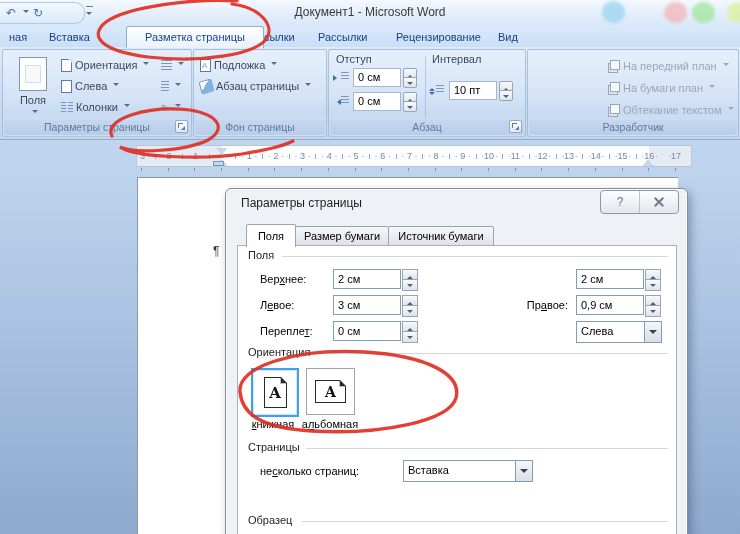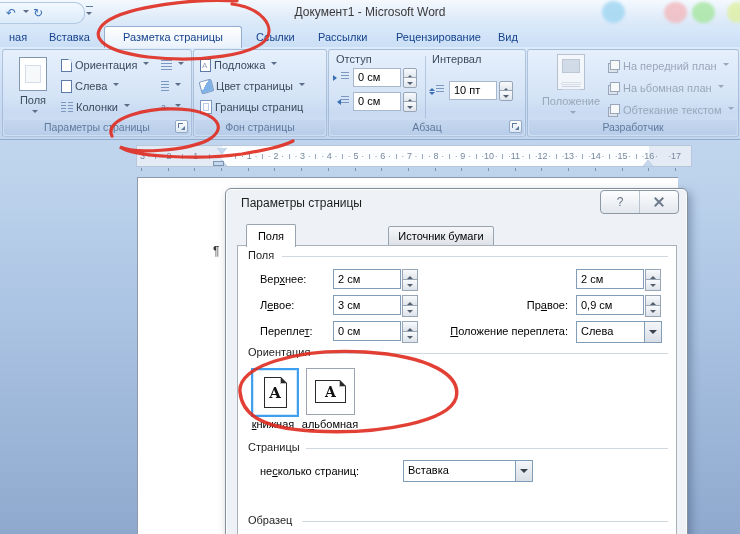--- a/index.html
+++ b/index.html
@@ -14,21 +14,21 @@
   .qat{position:absolute;left:0;top:2px;height:20px;width:78px;border:1px solid #b3c8e2;border-left:none;
     border-radius:0 10px 10px 0;background:linear-gradient(#f2f8fe,#dcebf9);display:flex;align-items:center;padding-left:6px;gap:4px;}
   .qat-ic{font-size:12px;color:#3b6fb6;line-height:18px;}
   .dd{display:inline-block;width:0;height:0;border:3px solid transparent;border-top:3px solid #5a6b85;margin-left:3px;vertical-align:middle;}
   .qat-more{position:absolute;left:84px;top:6px;width:10px;text-align:center;}
   .qat-more .bar{display:block;width:7px;height:1px;background:#5a7aa0;margin:0 auto 1px;}
   
   .tabrow{position:absolute;left:0;top:26px;right:0;height:21px;background:linear-gradient(180deg,#d9e9fb,#cadef5);}
   .rtab{position:absolute;top:1px;height:20px;line-height:20px;padding:0 9px;color:#15428b;white-space:nowrap;}
   .rtab.sel{top:0;height:21px;line-height:21px;background:linear-gradient(#fefeff,#f2f7fd 60%,#e9f1fb);
-    border:1px solid #94add0;border-bottom:none;border-radius:3px 3px 0 0;z-index:4;}
+    border:1px solid #94add0;border-bottom:none;border-radius:3px 3px 0 0;z-index:4;margin-left:22px;}
   
   .ribbon{position:absolute;left:0;top:47px;right:0;height:92px;
     background:linear-gradient(180deg,#dcebfb,#cadcf3 55%,#c2d6ef);border-bottom:1px solid #94accc;}
   .rgroup{position:absolute;top:2px;height:86px;border:1px solid rgba(141,166,199,.6);border-radius:3px;
     background:linear-gradient(180deg,#e6f0fc,#d4e3f6 55%,#c9dbf2 72%,#cfdff3);}
   .gfooter{position:absolute;left:1px;right:1px;bottom:1px;height:15px;line-height:15px;text-align:center;
     font-size:10.5px;color:#5f7a9d;background:linear-gradient(180deg,rgba(185,206,233,.35),rgba(168,193,226,.6));
     border-radius:0 0 3px 3px;}
   .launcher{position:absolute;right:3px;bottom:3px;width:11px;height:11px;border:1px solid #93a9c6;border-radius:2px;
     background:linear-gradient(#fdfefe,#dde8f4);}
@@ -210,26 +210,22 @@
     <div class="rgroup" style="left:193px;width:132px">
       <div class="sbtn" style="left:6px;top:5px">
         <span class="pg-icon sm">
             <span class="wm-letter">A</span>
           </span>
         <span>Подложка</span>
           <span class="dd"></span>
       </div>
       <div class="sbtn" style="left:6px;top:26px">
         <span class="bucket"></span>
-        <span>Цвет страницы</span>
-          <span class="dd"></span>
-      </div>
-      <div class="sbtn" style="left:6px;top:47px">
-        <span class="border-icon"></span>
-        <span>Границы страниц</span>
+        <span>Абзац страницы</span>
+          <span class="dd"></span>
       </div>
       <div class="gfooter"><span>Фон страницы</span></div>
     </div>
 
     <div class="rgroup" style="left:328px;width:196px">
       <div class="phead" style="left:7px">Отступ</div>
       <div class="phead" style="left:103px">Интервал</div>
       <div class="vdiv" style="left:96px"></div>
 
       <div class="pspin" style="left:4px;top:18px;width:90px">
@@ -266,33 +262,28 @@
           <span class="sb dn">
               <span class="tri-d"></span>
             </span>
         </span>
       </div>
       <div class="gfooter"><span>Абзац</span></div>
       <div class="launcher"></div>
     </div>
 
     <div class="rgroup" style="left:527px;width:210px">
-      <div class="bigbtn disabled" style="left:12px;top:3px;width:60px;height:64px">
-        <span class="imgph"></span>
-        <div class="blabel"><span>Положение</span></div>
-        <span class="dd"></span>
-      </div>
       <div class="sbtn disabled" style="left:80px;top:6px">
         <span class="stack-icon"></span>
         <span>На передний план</span>
           <span class="dd"></span>
       </div>
       <div class="sbtn disabled" style="left:80px;top:28px">
         <span class="stack-icon"></span>
-        <span>На ьбомная план</span>
+        <span>На бумаги план</span>
           <span class="dd"></span>
       </div>
       <div class="sbtn disabled" style="left:80px;top:50px">
         <span class="stack-icon"></span>
         <span>Обтекание текстом</span>
           <span class="dd"></span>
       </div>
       <div class="gfooter"><span>Разработчик</span></div>
     </div>
   </div>
@@ -335,20 +326,21 @@
   <div class="dialog">
     <div class="dlg-title">Параметры страницы</div>
     <div class="dlg-btns">
       <div class="dlg-btn">?</div>
       <div class="dlg-btn">
           <span class="x-glyph"></span>
         </div>
     </div>
 
     <div class="dtab sel" style="left:20px;width:48px">Поля</div>
+    <div class="dtab" style="left:69px;width:92px">Размер бумаги</div>
     <div class="dtab" style="left:162px;width:104px">Источник бумаги</div>
 
     <div class="dpanel">
 
       <span class="fs-label" style="left:10px;top:3px">Поля</span>
       <span class="fs-line" style="left:44px;right:8px;top:10px"></span>
 
       <span class="frm-label" style="left:22px;top:23px">Вер<u>х</u>нее:</span>
       <span class="dinput" style="left:95px;top:23px">2 см</span>
       <span class="dspin" style="left:164px;top:23px">
@@ -393,21 +385,20 @@
       <span class="frm-label" style="left:22px;top:75px">Перепле<u>т</u>:</span>
       <span class="dinput" style="left:95px;top:75px">0 см</span>
       <span class="dspin" style="left:164px;top:75px">
         <span class="sb up">
             <span class="tri-u"></span>
           </span>
         <span class="sb dn">
             <span class="tri-d"></span>
           </span>
       </span>
-      <span class="frm-label ra" style="left:180px;top:75px;width:150px"><u>П</u>оложение переплета:</span>
       <span class="combo" style="left:338px;top:75px;width:84px">
         <span class="cval">Слева</span>
         <span class="cbtn"></span>
       </span>
 
       <span class="fs-label" style="left:10px;top:100px">Ориентация</span>
       <span class="fs-line" style="left:78px;right:8px;top:107px"></span>
 
       <div class="orient-btn sel" style="left:13px;top:122px">
         <span class="opage port">

